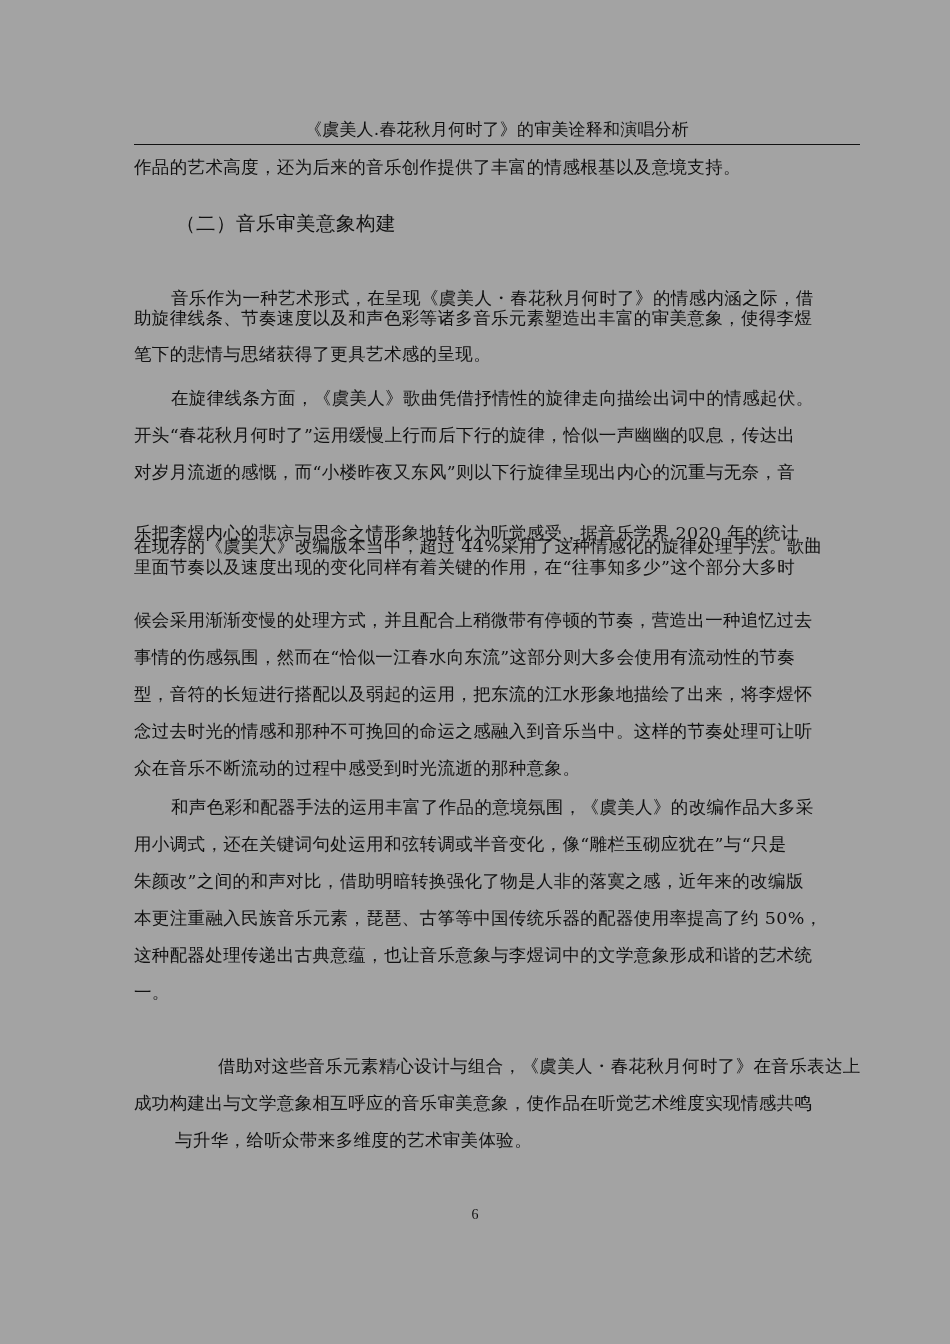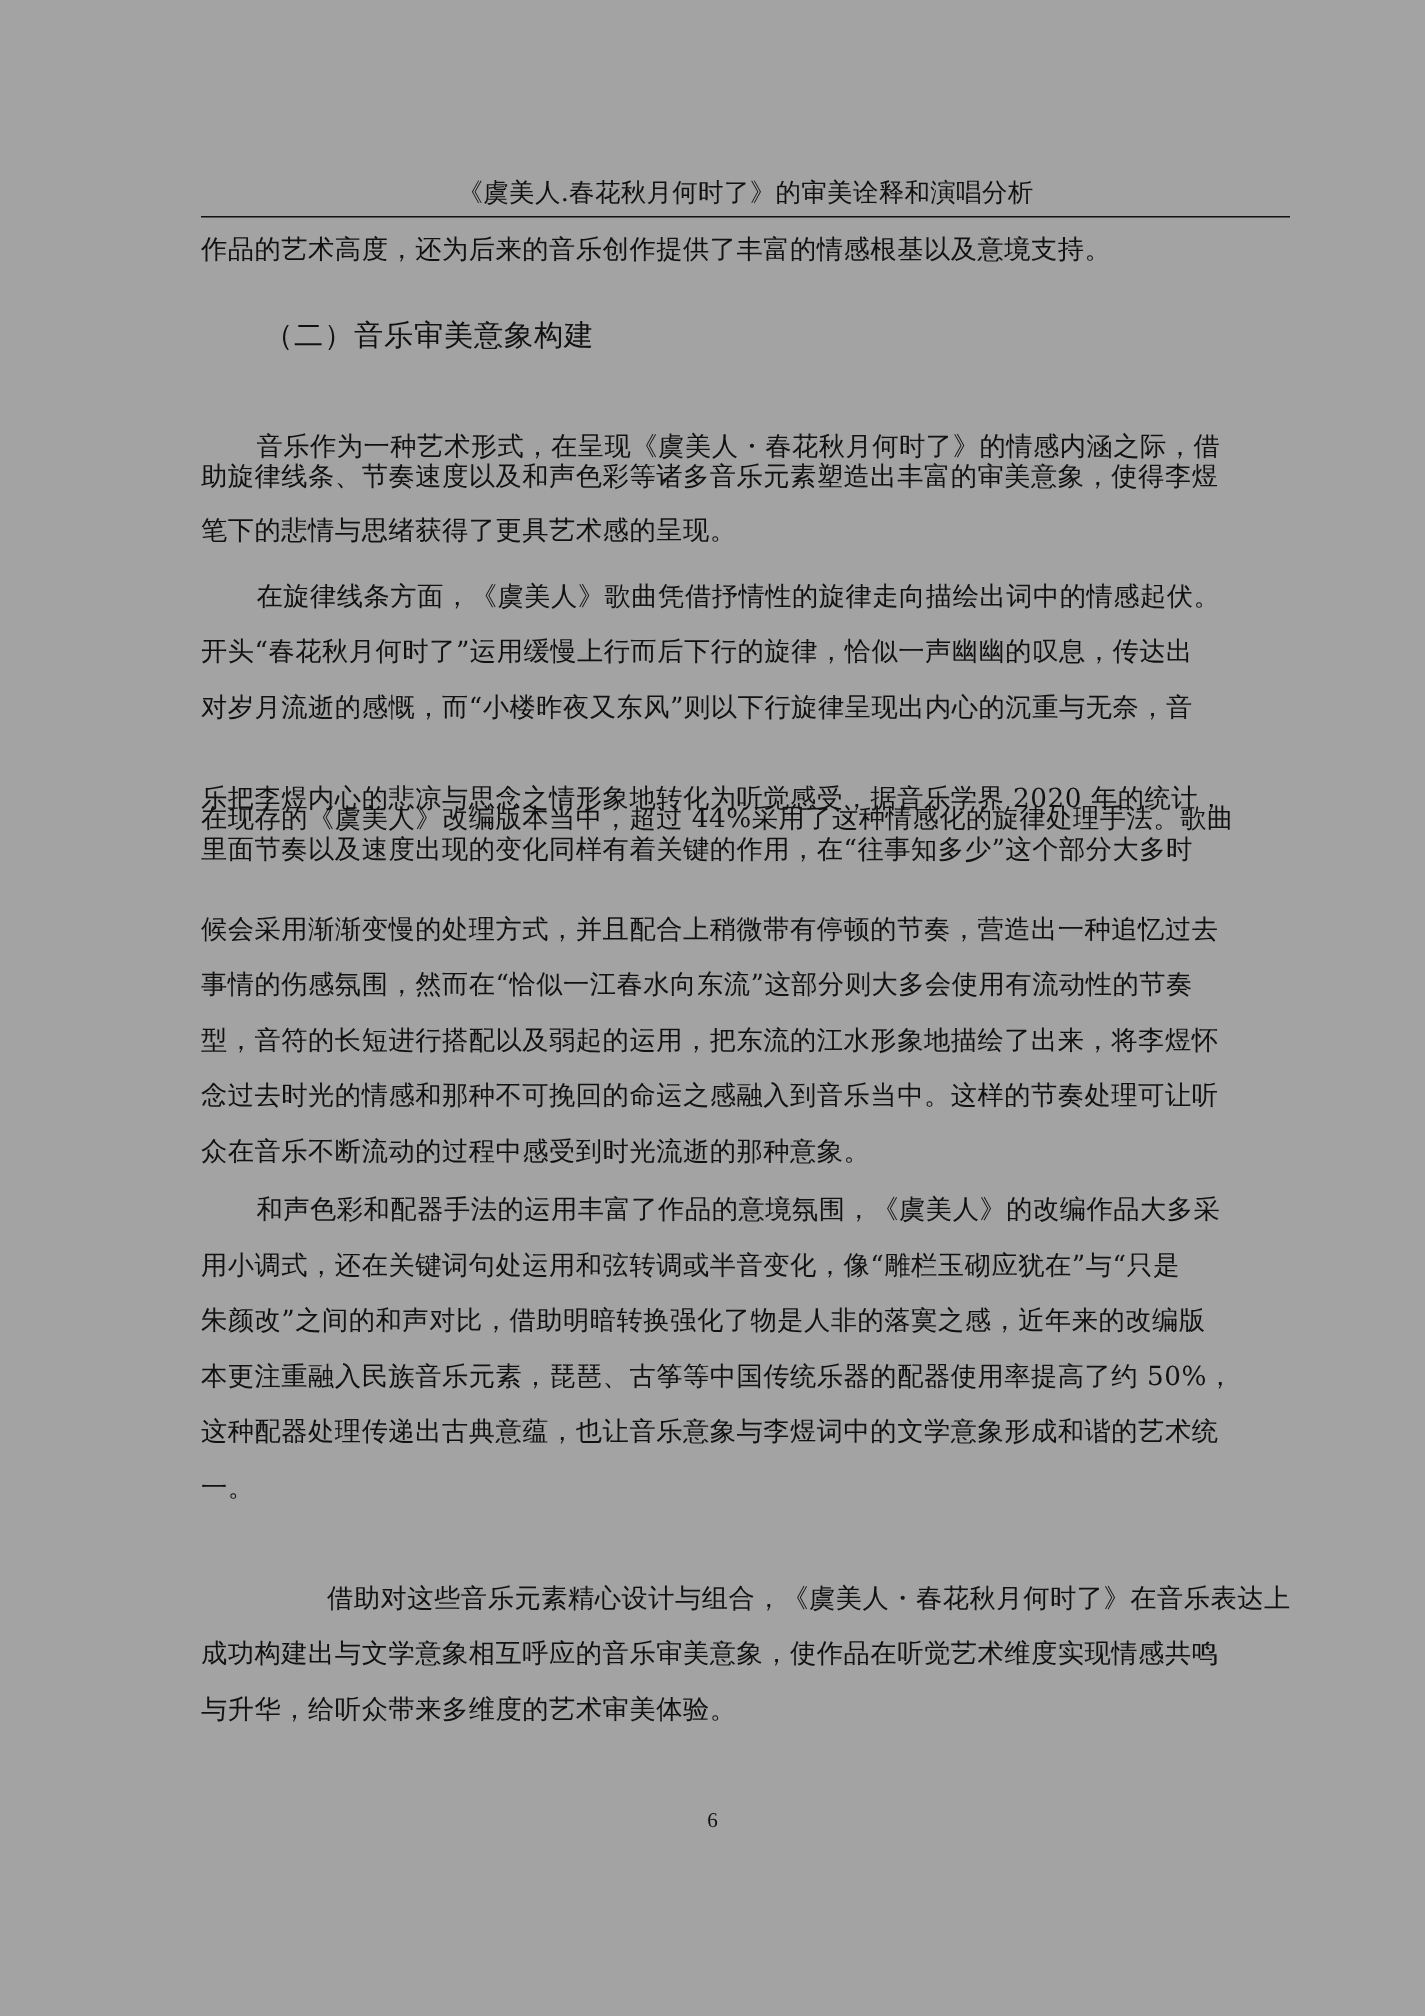--- a/index.html
+++ b/index.html
@@ -117,17 +117,17 @@
     <div class="line" style="top:37px;">用小调式，还在关键词句处运用和弦转调或半音变化，像“雕栏玉砌应犹在”与“只是</div>
     <div class="line" style="top:74px;">朱颜改”之间的和声对比，借助明暗转换强化了物是人非的落寞之感，近年来的改编版</div>
     <div class="line" style="top:111px;">本更注重融入民族音乐元素，琵琶、古筝等中国传统乐器的配器使用率提高了约 50%，</div>
     <div class="line" style="top:148px;">这种配器处理传递出古典意蕴，也让音乐意象与李煜词中的文学意象形成和谐的艺术统</div>
     <div class="line" style="top:185px;">一。</div>
   </div>
 
   <div class="body-text" style="top:1054px;">
     <div class="line indent" style="top:0px;margin-left:47px;">借助对这些音乐元素精心设计与组合，《虞美人・春花秋月何时了》在音乐表达上</div>
     <div class="line" style="top:37px;">成功构建出与文学意象相互呼应的音乐审美意象，使作品在听觉艺术维度实现情感共鸣</div>
-    <div class="line" style="top:74px;">与升华，给听众带来多维度的艺术审美体验。</div>
+    <div class="line" style="top:74px;margin-left:41px;">与升华，给听众带来多维度的艺术审美体验。</div>
   </div>
 
   <div class="page-number">6</div>
 </div>
 
 </body></html>

